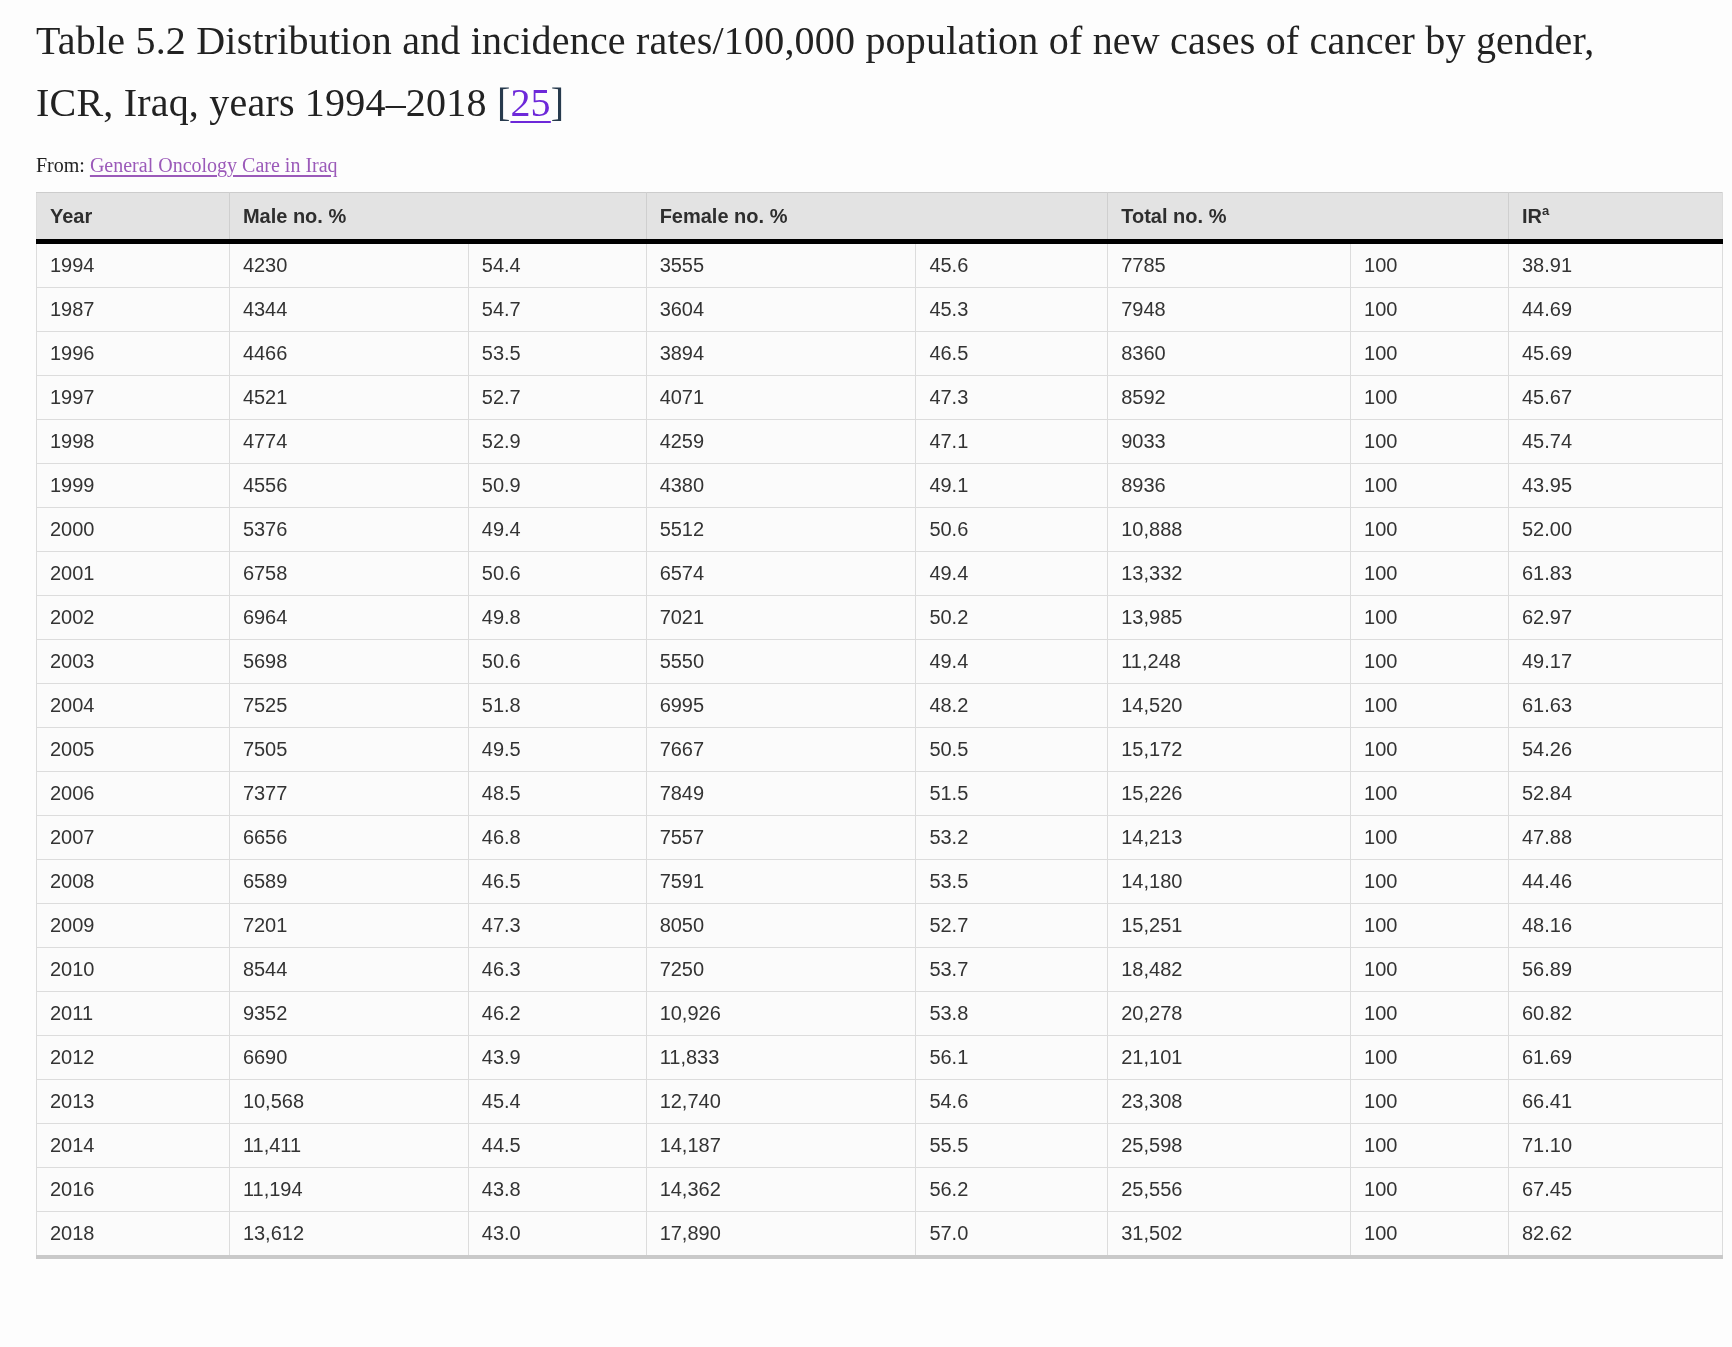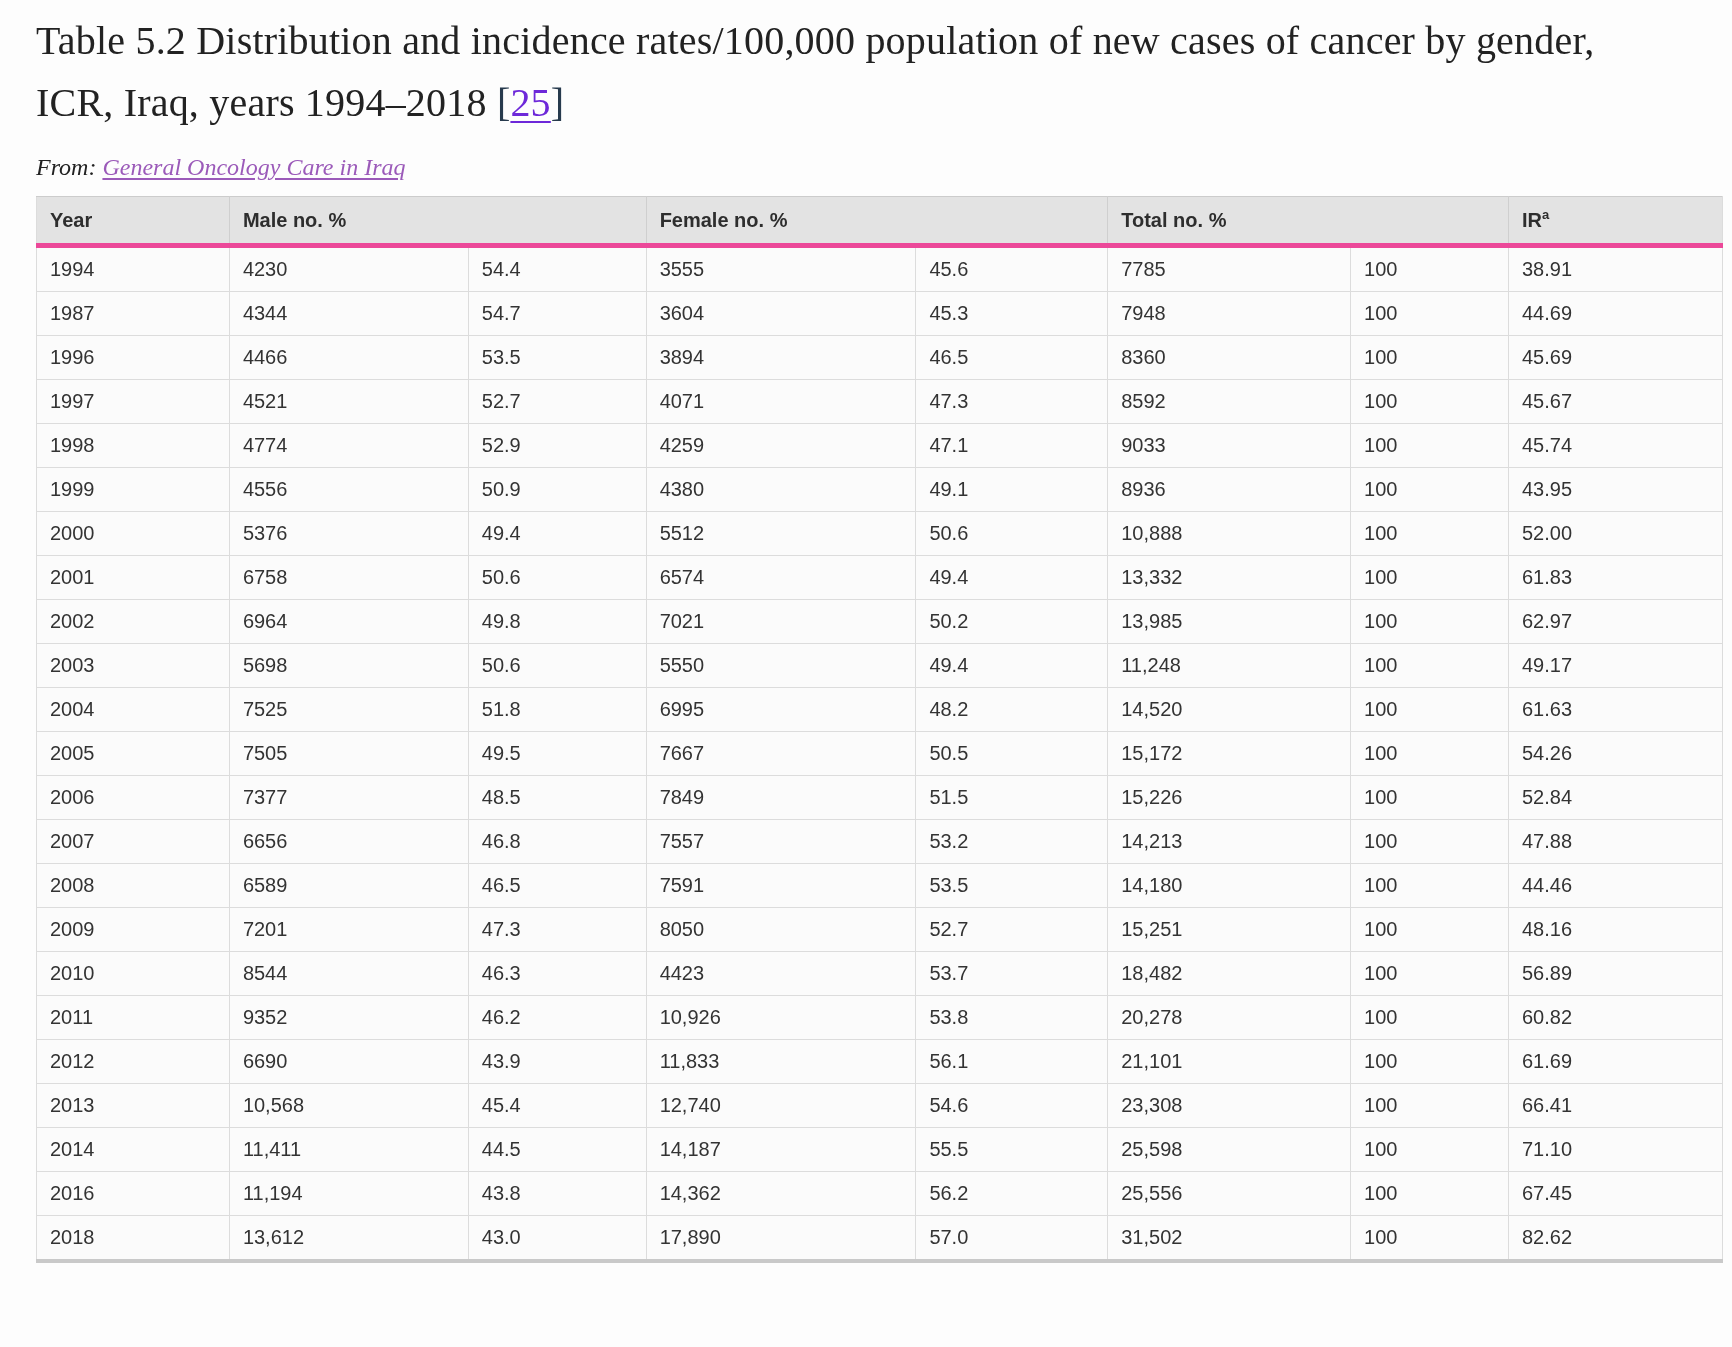--- a/index.html
+++ b/index.html
@@ -28,24 +28,23 @@
   a.ref-link {
     color: #6d28d9;
     text-decoration: underline;
     text-decoration-thickness: 2px;
     text-underline-offset: 5px;
     cursor: pointer;
   }
   
   .from-line {
     font-family: "Liberation Serif", "DejaVu Serif", serif;
-    font-size: 24px;
+    font-size: 20px;
     margin: 0 0 15px 0;
     color: #222;
-    font-style: italic;
   }
   a.source-link {
     color: #9b5ab9;
     text-decoration: underline;
     text-underline-offset: 3px;
     cursor: pointer;
   }
   
   table.data-table {
     width: 100%;
@@ -60,21 +59,21 @@
     border-top: 1px solid #cccccc;
     border-bottom: 4px solid #c9c9c9;
   }
   thead th {
     background: #e3e3e3;
     text-align: left;
     font-weight: bold;
     font-size: 20px;
     color: #2e2e2e;
     padding: 12px 8px 11px 13px;
-    border-bottom: 5px solid #ec4899;
+    border-bottom: 5px solid #000000;
     white-space: nowrap;
     overflow: hidden;
   }
   thead th + th { border-left: 1px solid #cfcfcf; }
   thead th sup {
     font-size: 13px;
     line-height: 0;
     vertical-align: super;
   }
   tbody td {
@@ -274,21 +273,21 @@
           <td>8050</td>
           <td>52.7</td>
           <td>15,251</td>
           <td>100</td>
           <td>48.16</td>
         </tr>
         <tr>
           <td>2010</td>
           <td>8544</td>
           <td>46.3</td>
-          <td>4423</td>
+          <td>7250</td>
           <td>53.7</td>
           <td>18,482</td>
           <td>100</td>
           <td>56.89</td>
         </tr>
         <tr>
           <td>2011</td>
           <td>9352</td>
           <td>46.2</td>
           <td>10,926</td>

